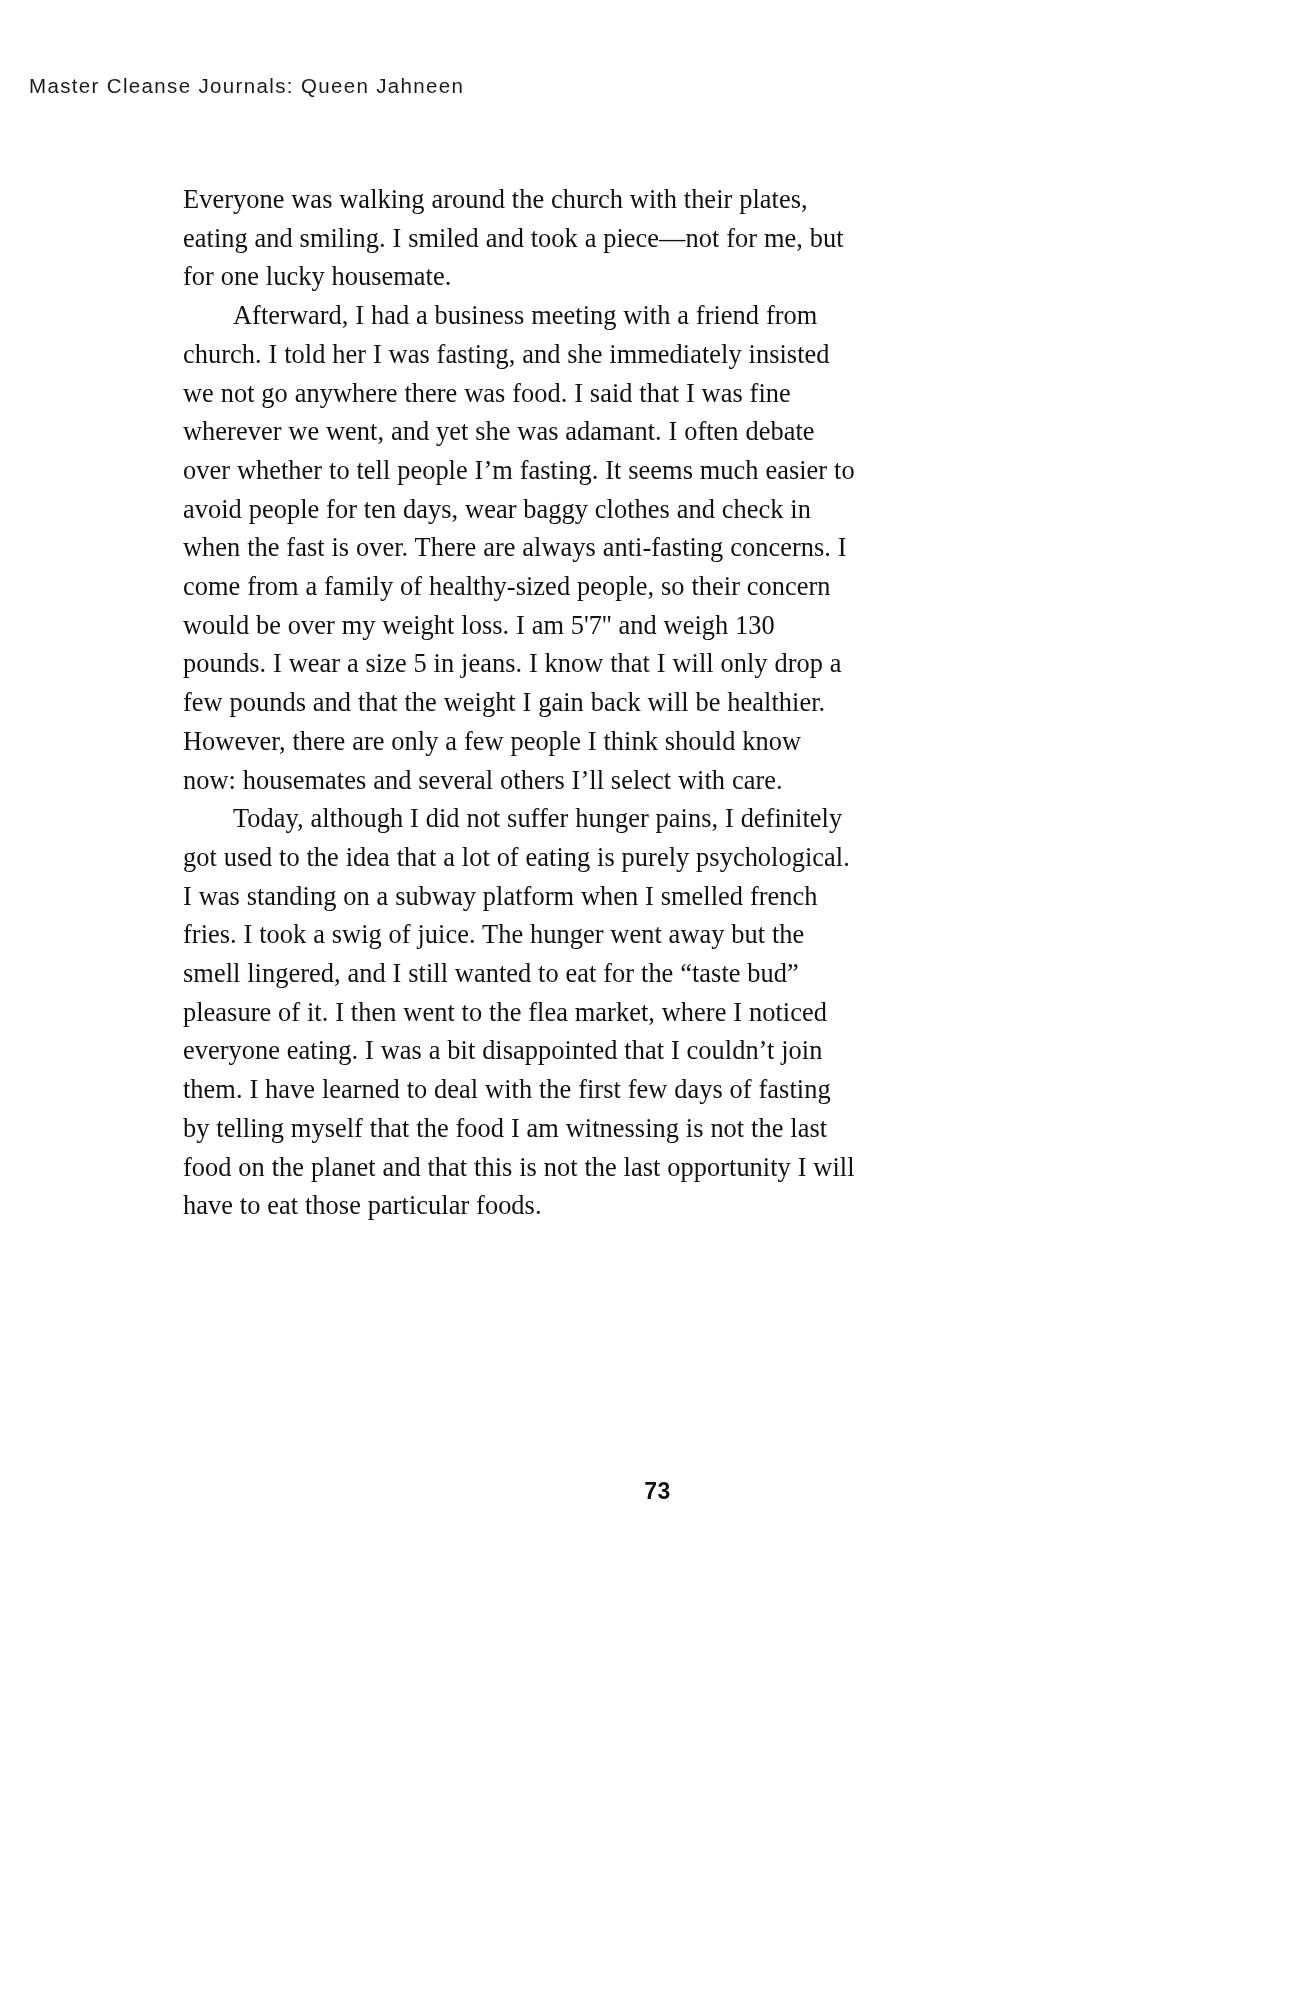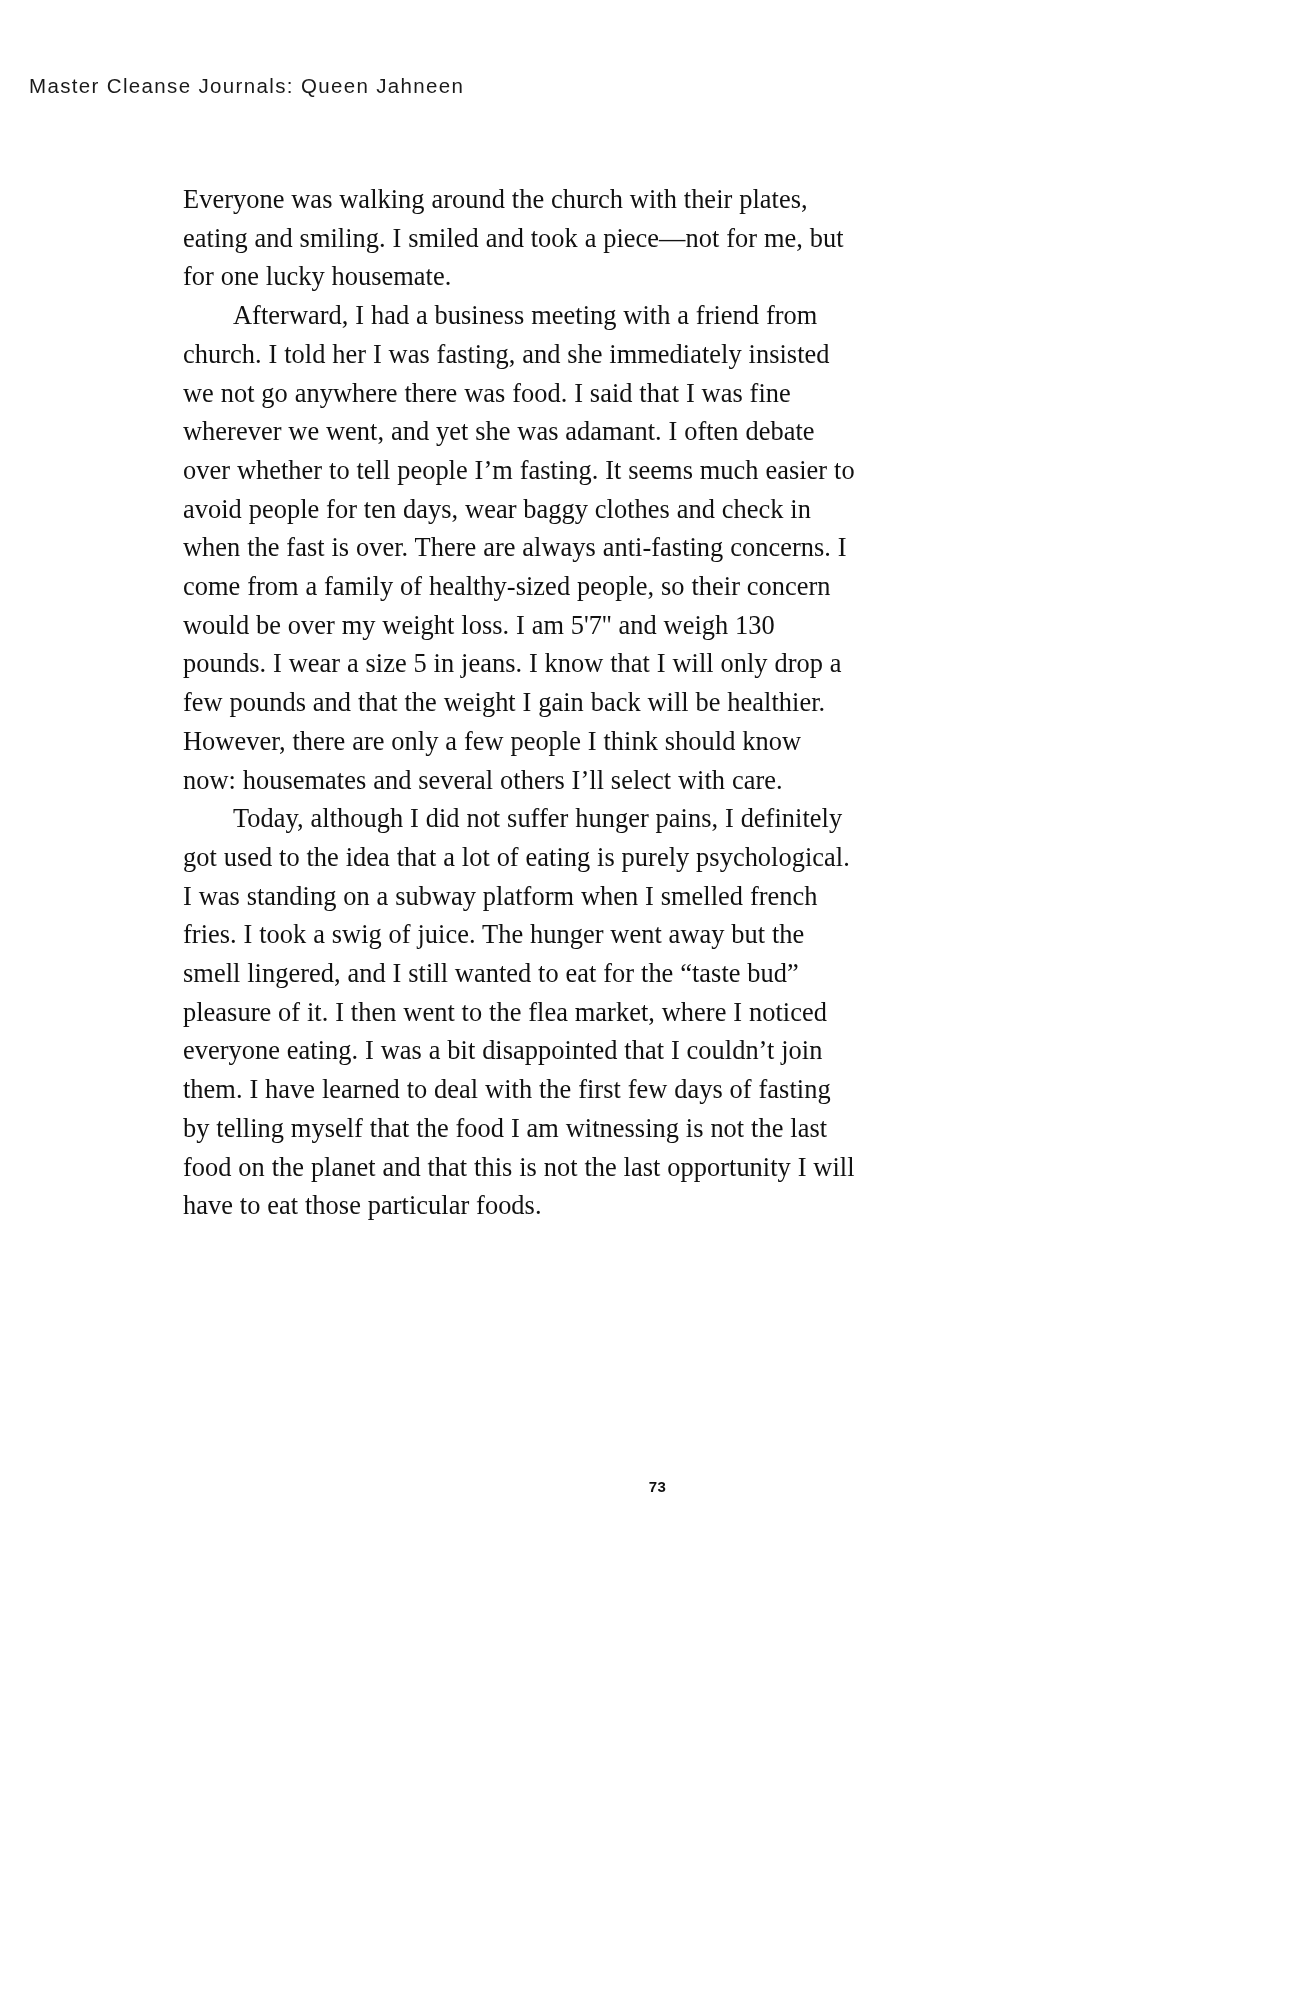--- a/index.html
+++ b/index.html
@@ -72,21 +72,21 @@
   .folio {
     position: absolute;
     left: 0;
     right: 0;
     top: 1478px;
     text-align: center;
   }
   .folio .folio-num {
     display: inline-block;
     font-family: "Liberation Sans", "DejaVu Sans", sans-serif;
-    font-size: 15px;
+    font-size: 23px;
     font-weight: 700;
     color: #111111;
     letter-spacing: 0.4px;
     margin-left: 22px;
     text-align: center;
   }
 </style>
 </head>
 <body>
 

